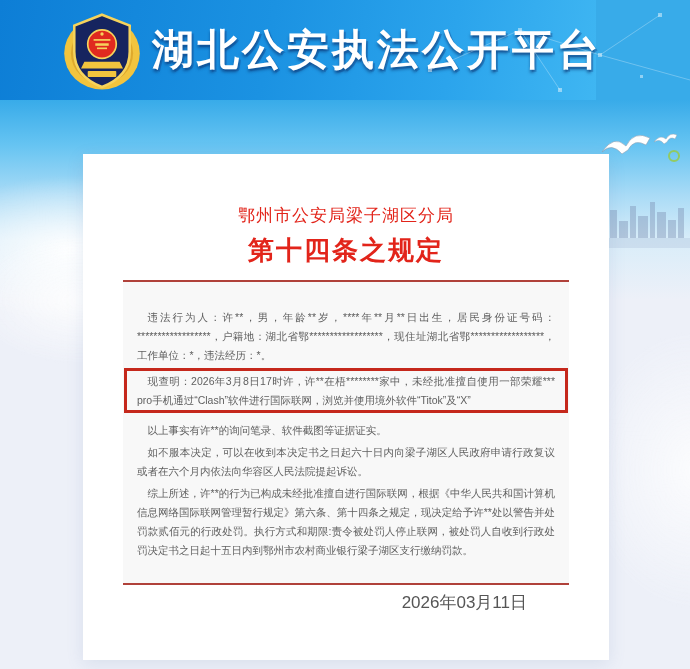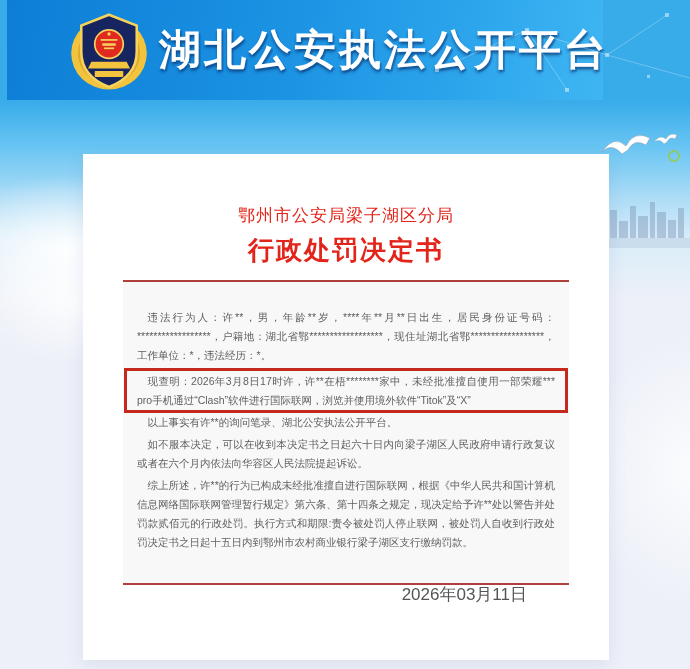--- a/index.html
+++ b/index.html
@@ -3,21 +3,21 @@
 <meta charset="utf-8">
 <style>
   html,body{margin:0;padding:0;}
   body{
     width:690px;height:669px;overflow:hidden;position:relative;
     font-family:"Liberation Sans","DejaVu Sans",sans-serif;
     background:linear-gradient(180deg,#38abe9 100px,#66c4f2 145px,#a9dbf6 195px,#d9edf9 240px,#edf0f8 300px,#edf0f8 100%);
   }
   
   .header{
-    position:absolute;top:0;left:7px;width:596px;height:100px;
+    position:absolute;top:0;left:0;width:596px;height:100px;
     background:linear-gradient(100deg,#0d7ed6 0%,#1b92e2 45%,#2ba4ec 75%,#3fb6f2 100%);
   }
   .emblem{position:absolute;left:60px;top:7px;width:84px;height:86px;}
   .site-title{
     position:absolute;left:152px;top:22px;
     font-size:42px;font-weight:900;color:#ffffff;letter-spacing:3px;white-space:nowrap;
     text-shadow:0 3px 3px rgba(10,50,110,.55),2px 2px 0 rgba(20,70,140,.35);
   }
   
   .net{position:absolute;top:0;left:0;pointer-events:none;}
@@ -38,21 +38,21 @@
   .agency{margin-top:50px;text-align:center;font-size:17px;font-weight:400;color:#e2241a;letter-spacing:1px;}
   .doc-title{margin-top:6px;text-align:center;font-size:26px;font-weight:900;color:#e2241a;letter-spacing:2px;}
   .doc-number{margin-top:22px;padding-right:42px;text-align:right;font-size:12.5px;font-weight:600;color:#a23a31;}
   .doc-body{
     margin:12px 40px 0;height:305px;box-sizing:border-box;
     border-top:2px solid #b0413a;border-bottom:2px solid #b0413a;
     background:#f8f8f8;padding:26px 14px 0;
     font-size:10.5px;line-height:1.8;color:#5f5f5f;text-align:justify;
   }
   .doc-body p{margin:0 0 3px;text-indent:1em;}
-  .highlight-box{border:3px solid #c5281c;margin:2px -13px 0;padding:1px 10px;background:#f8f8f8;}
+  .highlight-box{border:3px solid #c5281c;margin:2px -13px 8px;padding:1px 10px;background:#f8f8f8;}
   .highlight-box p{margin:0;}
   .date-line{margin-top:28px;padding-right:28px;text-align:right;font-size:17px;color:#555555;text-indent:0;}
 </style>
 </head>
 <body>
 
 <div class="header">
   <svg class="emblem" viewBox="0 0 100 100">
     <ellipse cx="50" cy="54" rx="45" ry="43" fill="#f2c43e"></ellipse>
     <ellipse cx="50" cy="54" rx="37" ry="36" fill="#dfa92c"></ellipse>
@@ -104,25 +104,25 @@
 </svg>
 
 <svg class="birds" width="80" height="46">
   <path d="M4,26 Q16,8 28,20 Q36,4 52,12 L48,19 Q36,12 30,24 L24,28 Q14,16 4,26 Z" fill="#ffffff" stroke="rgba(140,160,180,.6)" stroke-width="1"></path>
   <path d="M56,16 Q62,8 68,13 Q72,6 79,9 L77,13 Q72,10 69,16 L66,18 Q62,12 56,16 Z" fill="#ffffff" stroke="rgba(140,160,180,.6)" stroke-width="0.8"></path>
 </svg>
 <div class="green-ring"></div>
 
 <div class="card">
   <div class="agency">鄂州市公安局梁子湖区分局</div>
-  <div class="doc-title">行政处罚决定书</div>
+  <div class="doc-title">第十四条之规定</div>
 
   <div class="doc-body">
     <p>违法行为人：许**，男，年龄**岁，****年**月**日出生，居民身份证号码：******************，户籍地：湖北省鄂******************，现住址湖北省鄂******************，工作单位：*，违法经历：*。</p>
     <div class="highlight-box">
       <p>现查明：2026年3月8日17时许，许**在梧********家中，未经批准擅自使用一部荣耀*** pro手机通过“Clash”软件进行国际联网，浏览并使用境外软件“Titok”及“X”</p>
     </div>
-    <p>以上事实有许**的询问笔录、湖北公安执法公开平台。</p>
+    <p>以上事实有许**的询问笔录、软件截图等证据证实。</p>
     <p>如不服本决定，可以在收到本决定书之日起六十日内向梁子湖区人民政府申请行政复议或者在六个月内依法向华容区人民法院提起诉讼。</p>
     <p>综上所述，许**的行为已构成未经批准擅自进行国际联网，根据《中华人民共和国计算机信息网络国际联网管理暂行规定》第六条、第十四条之规定，现决定给予许**处以警告并处罚款贰佰元的行政处罚。执行方式和期限:责令被处罚人停止联网，被处罚人自收到行政处罚决定书之日起十五日内到鄂州市农村商业银行梁子湖区支行缴纳罚款。</p>
     <div class="date-line">2026年03月11日</div>
   </div>
 </div>
 
 </body></html>

